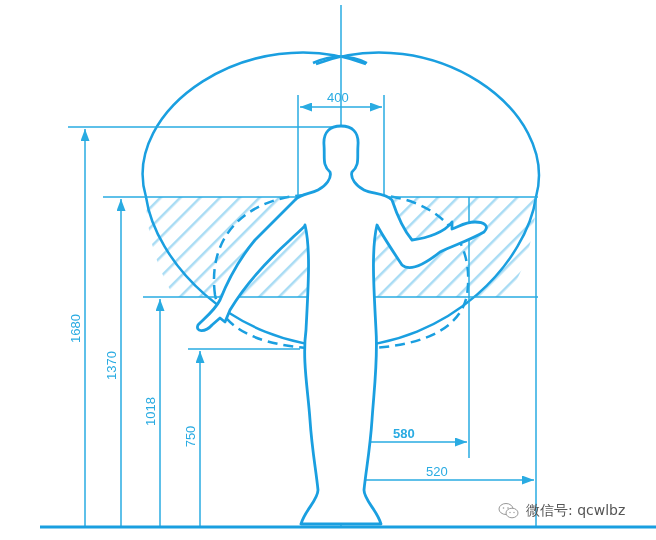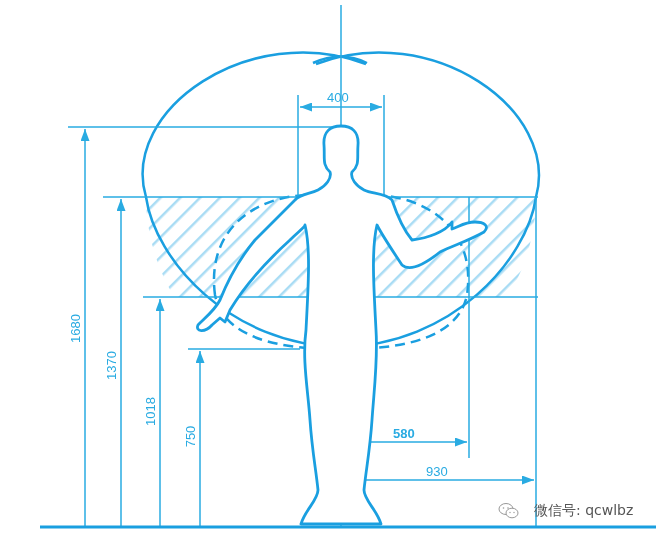--- a/index.html
+++ b/index.html
@@ -14,21 +14,21 @@
     white-space: nowrap;
     line-height: 1;
   }
   .vlabel { transform-origin: center center; transform: rotate(-90deg); }
   .watermark {
     position: absolute;
     left: 498px; top: 502px;
     font-family: "DejaVu Sans", sans-serif;
     font-size: 14px;
     color: #555555;
-    display: flex; align-items: center; gap: 14px;
+    display: flex; align-items: center; gap: 6px;
   }
   .wm-icon { width: 22px; height: 18px; }
 </style>
 </head>
 <body>
 
 <div class="canvas">
   <svg width="656" height="540" viewBox="0 0 656 540">
     <defs>
       <pattern id="hatch" patternUnits="userSpaceOnUse" width="14" height="14" patternTransform="rotate(45)">
@@ -132,21 +132,21 @@
   </svg>
 
   <span class="dim-label" style="left:327px; top:91px;">400</span>
 
   <span class="dim-label vlabel" style="left:61px; top:322px;">1680</span>
   <span class="dim-label vlabel" style="left:97px; top:359px;">1370</span>
   <span class="dim-label vlabel" style="left:136px; top:405px;">1018</span>
   <span class="dim-label vlabel" style="left:180px; top:430px;">750</span>
 
   <span class="dim-label" style="left:393px; top:427px;font-weight:bold;">580</span>
-  <span class="dim-label" style="left:426px; top:465px;">930</span>
+  <span class="dim-label" style="left:426px; top:465px;">520</span>
 
   <div class="watermark">
     <svg class="wm-icon" style="position:static" viewBox="0 0 22 18">
       <ellipse cx="8" cy="7" rx="7" ry="5.5" fill="none" stroke="#999" stroke-width="1"></ellipse>
       <ellipse cx="14" cy="11" rx="6" ry="4.8" fill="#fff" stroke="#999" stroke-width="1"></ellipse>
       <circle cx="5.5" cy="6" r="0.8" fill="#999"></circle>
       <circle cx="10" cy="6" r="0.8" fill="#999"></circle>
       <circle cx="12" cy="10.5" r="0.7" fill="#999"></circle>
       <circle cx="16" cy="10.5" r="0.7" fill="#999"></circle>
     </svg>

